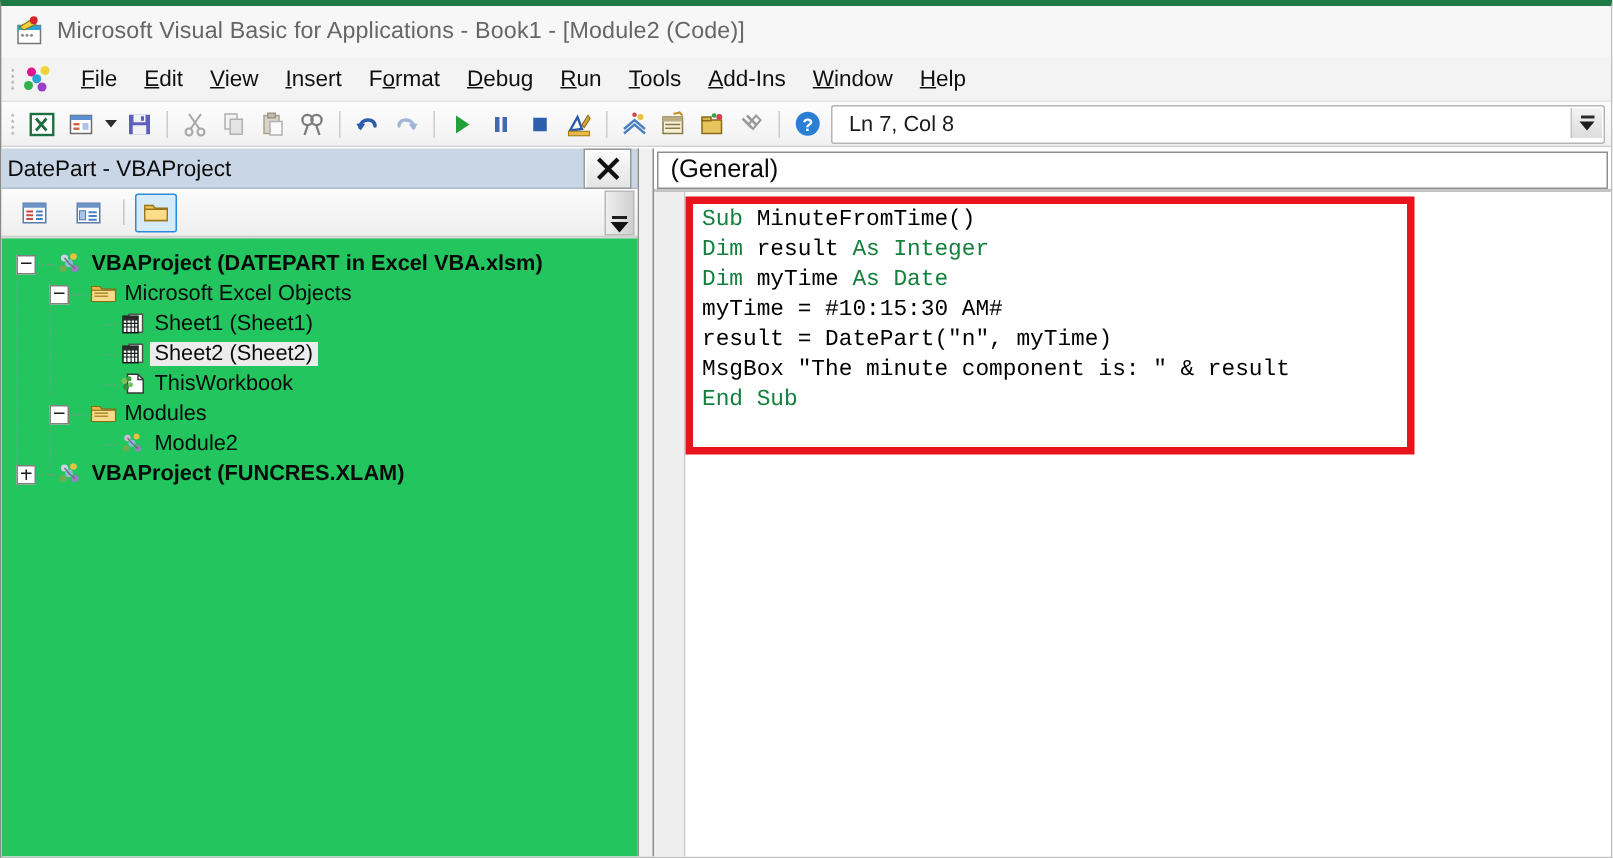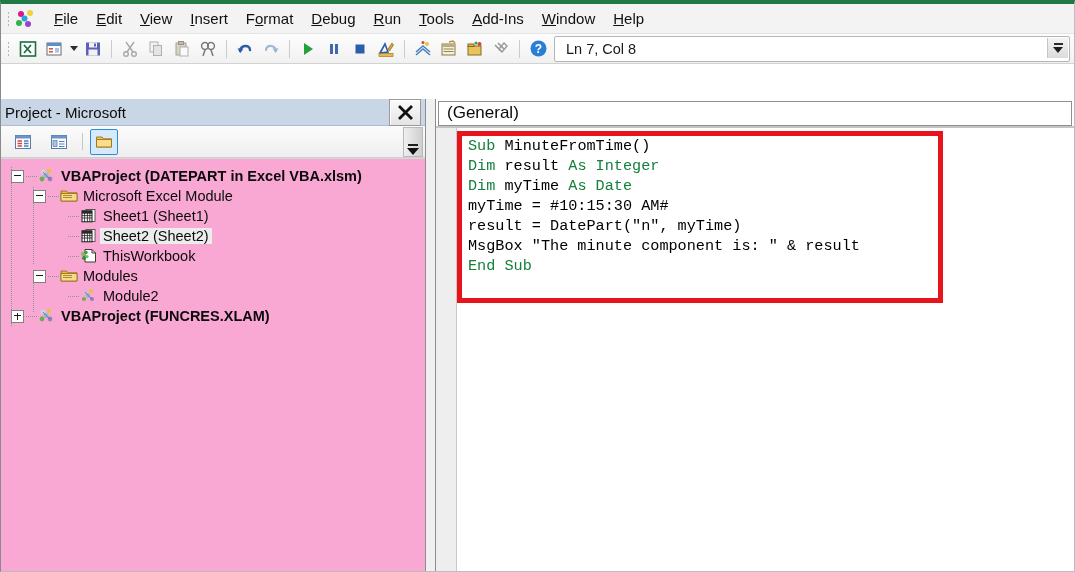--- a/index.html
+++ b/index.html
@@ -186,21 +186,21 @@
     padding-bottom: 1px; box-sizing: border-box;
   }
   .pp-scroll .bar { width: 10px; height: 2px; background: #1d1d1d; margin-bottom: 2px; }
   .pp-scroll .tri {
     width: 0; height: 0;
     border-left: 6px solid transparent; border-right: 6px solid transparent;
     border-top: 7px solid #111111;
   }
   .tree {
     flex: 1 1 auto;
-    background: #f9a8d4;
+    background: #22c55e;
     border-top: 1px solid #d6d6d6;
     padding: 7px 0 0 6px;
     overflow: hidden;
     position: relative;
   }
   .tnode {
     display: flex; align-items: center;
     height: 20px;
     white-space: nowrap;
     position: relative;
@@ -311,20 +311,34 @@
   }
   .code-text .ln { display: block; height: 20px; }
   .kw { color: #15803d; }
   .pt { color: #000000; }
 </style>
 </head>
 <body>
 
 <div id="app">
 
+  <div class="titlebar">
+    <span class="app-icon">
+      <svg width="22" height="22" viewBox="0 0 22 22">
+        <rect x="3" y="7" width="15" height="12" fill="#ffffff" stroke="#777" stroke-width="1"></rect>
+        <rect x="3" y="7" width="15" height="3" fill="#2aa4d8"></rect>
+        <circle cx="6" cy="13.5" r="1" fill="#8a8a8a"></circle>
+        <circle cx="9" cy="13.5" r="1" fill="#8a8a8a"></circle>
+        <circle cx="12" cy="13.5" r="1" fill="#8a8a8a"></circle>
+        <path d="M4 8 L12 3 L15 6 L7 10 Z" fill="#f2d23c" stroke="#8a7410" stroke-width="0.7"></path>
+        <circle cx="13.5" cy="3.5" r="2.6" fill="#d5262b"></circle>
+      </svg>
+    </span>
+    <span class="title-text">Microsoft Visual Basic for Applications - Book1 - [Module2 (Code)]</span>
+  </div>
 
   <div class="menubar">
     <span class="grip"></span>
     <span class="mb-icon">
       <svg width="22" height="20" viewBox="0 0 22 20">
         <circle cx="6" cy="5" r="3" fill="#e0148c"></circle>
         <circle cx="15" cy="4" r="3" fill="#f2d23c"></circle>
         <circle cx="4" cy="14" r="3" fill="#2fb34a"></circle>
         <circle cx="13" cy="15" r="3" fill="#9a3fd0"></circle>
         <circle cx="9.5" cy="9.5" r="3" fill="#2aa4d8"></circle>
@@ -486,21 +500,21 @@
         <span class="bar"></span>
           <span class="tri"></span>
       </span>
     </div>
   </div>
 
   <div class="main">
 
     <div class="project-pane">
       <div class="pp-header">
-        <span class="pp-title">Project - Microsoft</span>
+        <span class="pp-title">DatePart - VBAProject</span>
         <span class="pp-close">
           <svg width="17" height="17" viewBox="0 0 17 17">
             <path d="M3 3 L14 14 M14 3 L3 14" stroke="#111111" stroke-width="2.8" stroke-linecap="square"></path>
           </svg>
         </span>
       </div>
 
       <div class="pp-toolbar">
         <span class="pp-tb-btn">
           <svg width="18" height="16" viewBox="0 0 18 16">
@@ -549,21 +563,21 @@
           <div class="tnode">
             <span class="tspace" style="width: 26px;"></span>
             <span class="expander"></span>
             <span class="dots"></span>
             <span class="ticon"><svg width="18" height="15" viewBox="0 0 18 15">
                 <path d="M1 3 H6.5 L8 4.8 H17 V13 H1 Z" fill="#e8b84b" stroke="#8a6a12" stroke-width="0.8"></path>
                 <path d="M1 5.5 H17 V13 H1 Z" fill="#f7d98e" stroke="#8a6a12" stroke-width="0.8"></path>
                 <rect x="3" y="7" width="9" height="1" fill="#b08c2a"></rect>
                 <rect x="3" y="9" width="9" height="1" fill="#b08c2a"></rect>
               </svg></span>
-            <span class="tlabel">Microsoft Excel Module</span>
+            <span class="tlabel">Microsoft Excel Objects</span>
           </div>
           <div class="tnode">
             <span class="tspace" style="width: 48px;"></span>
             <span class="tspace" style="width: 13px;"></span>
             <span class="dots"></span>
             <span class="ticon"><svg width="18" height="16" viewBox="0 0 18 16">
                 <rect x="6" y="1.5" width="9" height="12" fill="#ffffff" stroke="#4a4a4a" stroke-width="0.9"></rect>
                 <rect x="2" y="2.8" width="10" height="11" fill="#ffffff" stroke="#1a1a1a" stroke-width="1"></rect>
                 <path d="M2 5.2 H12 M2 7.6 H12 M2 10 H12 M4.6 2.8 V13.8 M7.4 2.8 V13.8 M9.8 2.8 V13.8" stroke="#1a1a1a" stroke-width="0.8"></path>
                 <rect x="2" y="2.8" width="10" height="2.4" fill="#2a2a2a"></rect>

